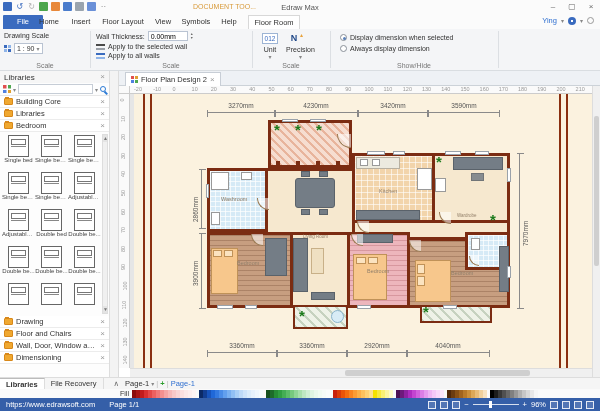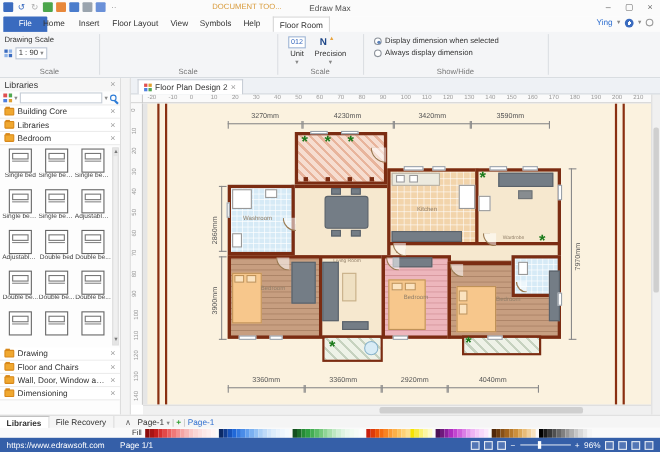--- a/index.html
+++ b/index.html
@@ -196,20 +196,38 @@
       <span class="mini-grid"></span>
       <span class="combo">
           <span>1 : 90</span>
           <span class="caret">▾</span>
         </span>
     </div>
   </div>
   <div class="rib-cap" style="left:0;width:90px">Scale</div>
   <div class="rib-sep" style="left:90px"></div>
 
+  <div class="abs" style="left:96px;top:2px">
+    <div class="rib-row">
+      <span>Wall Thickness:</span>
+      <input id="wall-input" style="width: 40px; height: 10px; border: 1px solid rgb(185, 195, 210); font-size: 7px; padding: 0px 2px;" value="0.00mm">
+      <span class="spin">
+          <span>▴</span>
+          <span>▾</span>
+        </span>
+    </div>
+    <div class="rib-row" style="margin-top:2px">
+      <span class="wall-ic dark"></span>
+      <span>Apply to the selected wall</span>
+    </div>
+    <div class="rib-row" style="margin-top:2px">
+      <span class="wall-ic blue"></span>
+      <span>Apply to all walls</span>
+    </div>
+  </div>
   <div class="rib-cap" style="left:90px;width:162px">Scale</div>
   <div class="rib-sep" style="left:252px"></div>
 
   <div class="abs" style="left:262px;top:4px">
     <div style="display:flex;gap:8px">
       <div style="text-align:center">
         <div class="unit-ic">012</div>
         <div style="font-size:7px;color:#333;margin-top:2px">Unit</div>
         <div class="caret">▾</div>
       </div>

